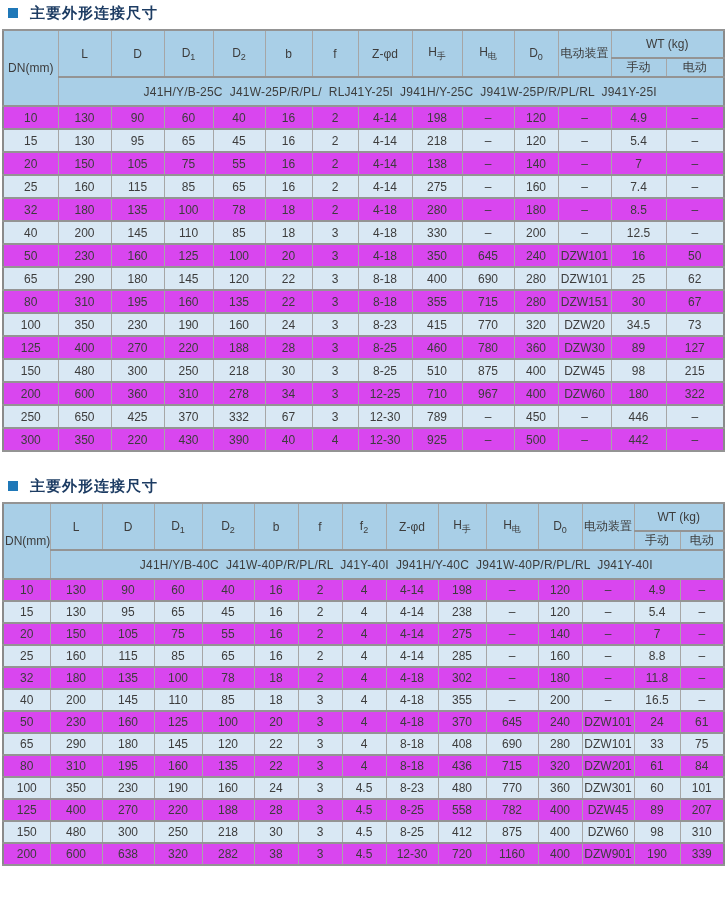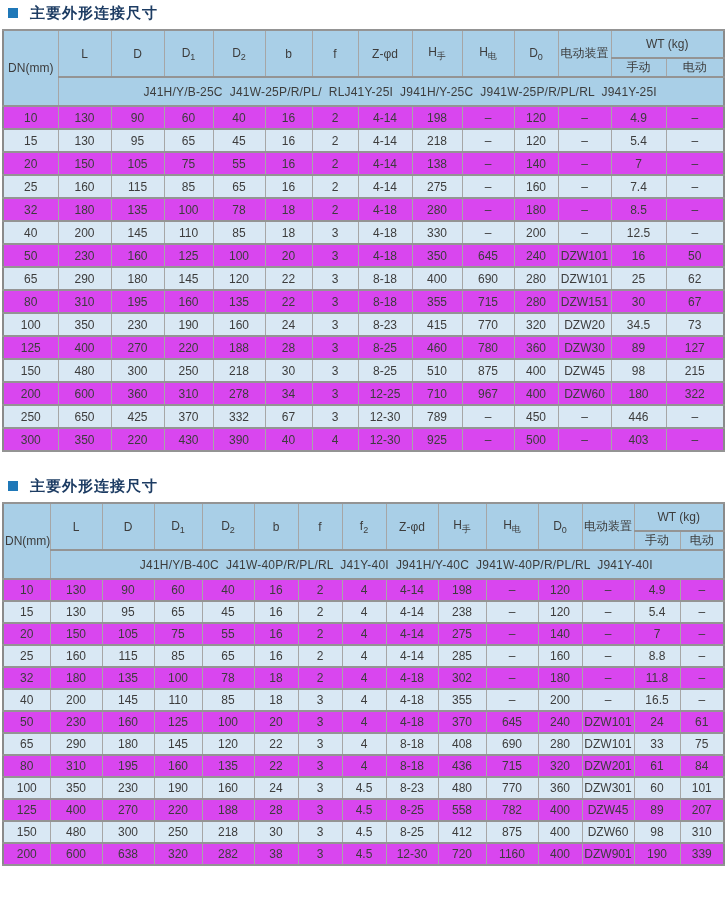--- a/index.html
+++ b/index.html
@@ -359,21 +359,21 @@
             <td>220</td>
             <td>430</td>
             <td>390</td>
             <td>40</td>
             <td>4</td>
             <td>12-30</td>
             <td>925</td>
             <td>–</td>
             <td>500</td>
             <td>–</td>
-            <td>403</td>
+            <td>442</td>
             <td>–</td>
           </tr>
         </tbody>
       </table>
   </section>
 
   <section class="section-2">
     <h2 class="section-title">
       <span class="bullet"></span>
       <span class="title-text">主要外形连接尺寸</span>

